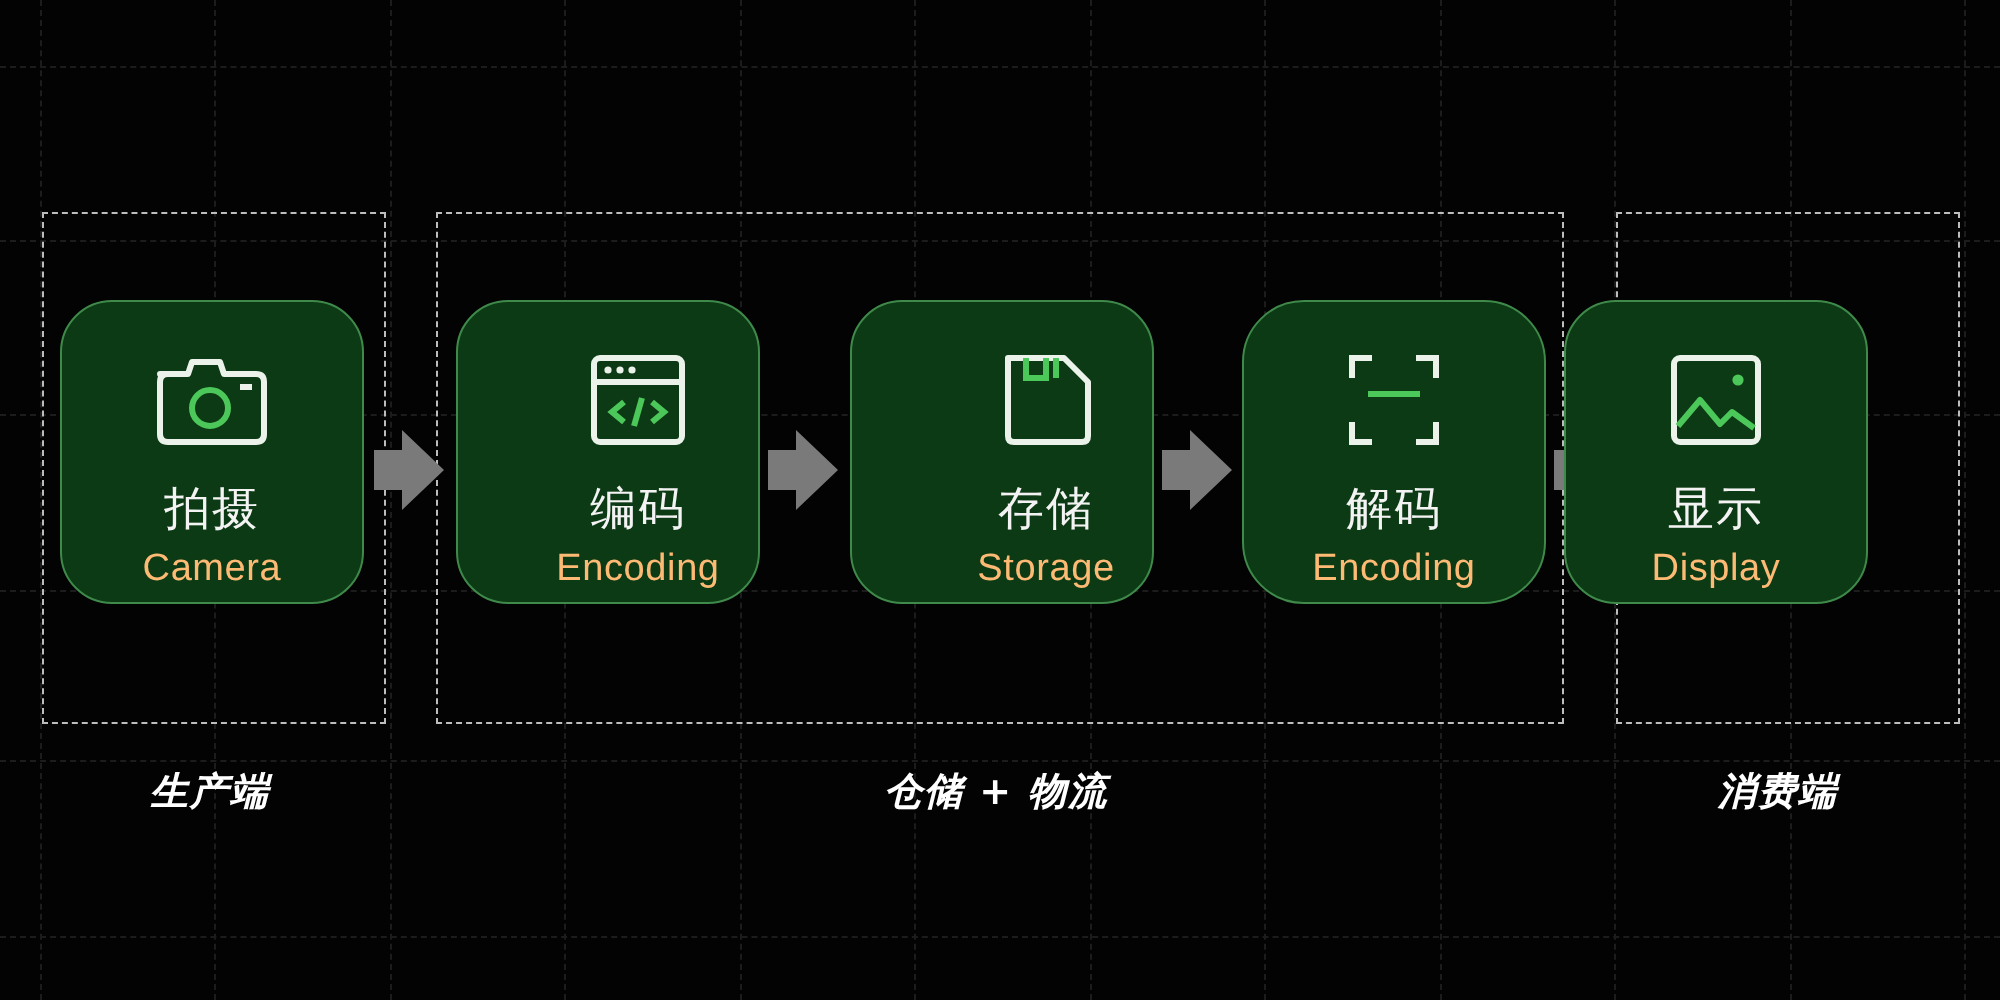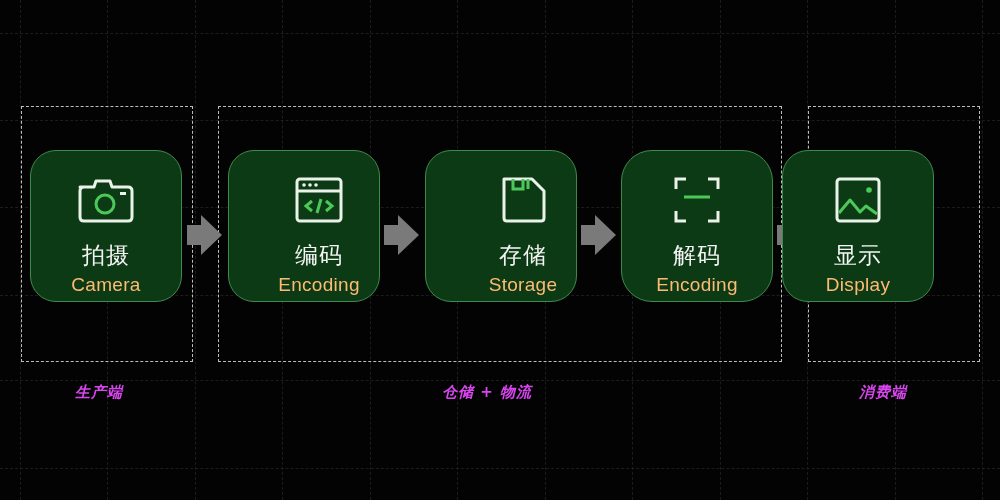--- a/index.html
+++ b/index.html
@@ -32,21 +32,21 @@
   .card .icon svg { display:block; }
   .card .zh {
     margin-top:17px; color:#f3f3f3; font-size:23px; line-height:26px; letter-spacing:1px;
   }
   .card .en {
     margin-top:6px; color:#fdba74; font-size:19px; line-height:22px; letter-spacing:0.3px;
     font-family:"Liberation Sans", "DejaVu Sans", sans-serif;
   }
   .arrow { position:absolute; top:215px; width:36px; height:40px; }
   .group-label {
-    position:absolute; top:383px; color:#d946ef; font-size:15px; font-weight:bold;
+    position:absolute; top:383px; color:#ffffff; font-size:19px; font-weight:bold;
     font-style:italic; letter-spacing:1px; white-space:nowrap;
   }
 </style>
 </head>
 <body>
 
 <div class="grid">
   <div class="v" style="left:20px"></div>
   <div class="v" style="left:107px"></div>
   <div class="v" style="left:195px"></div>

